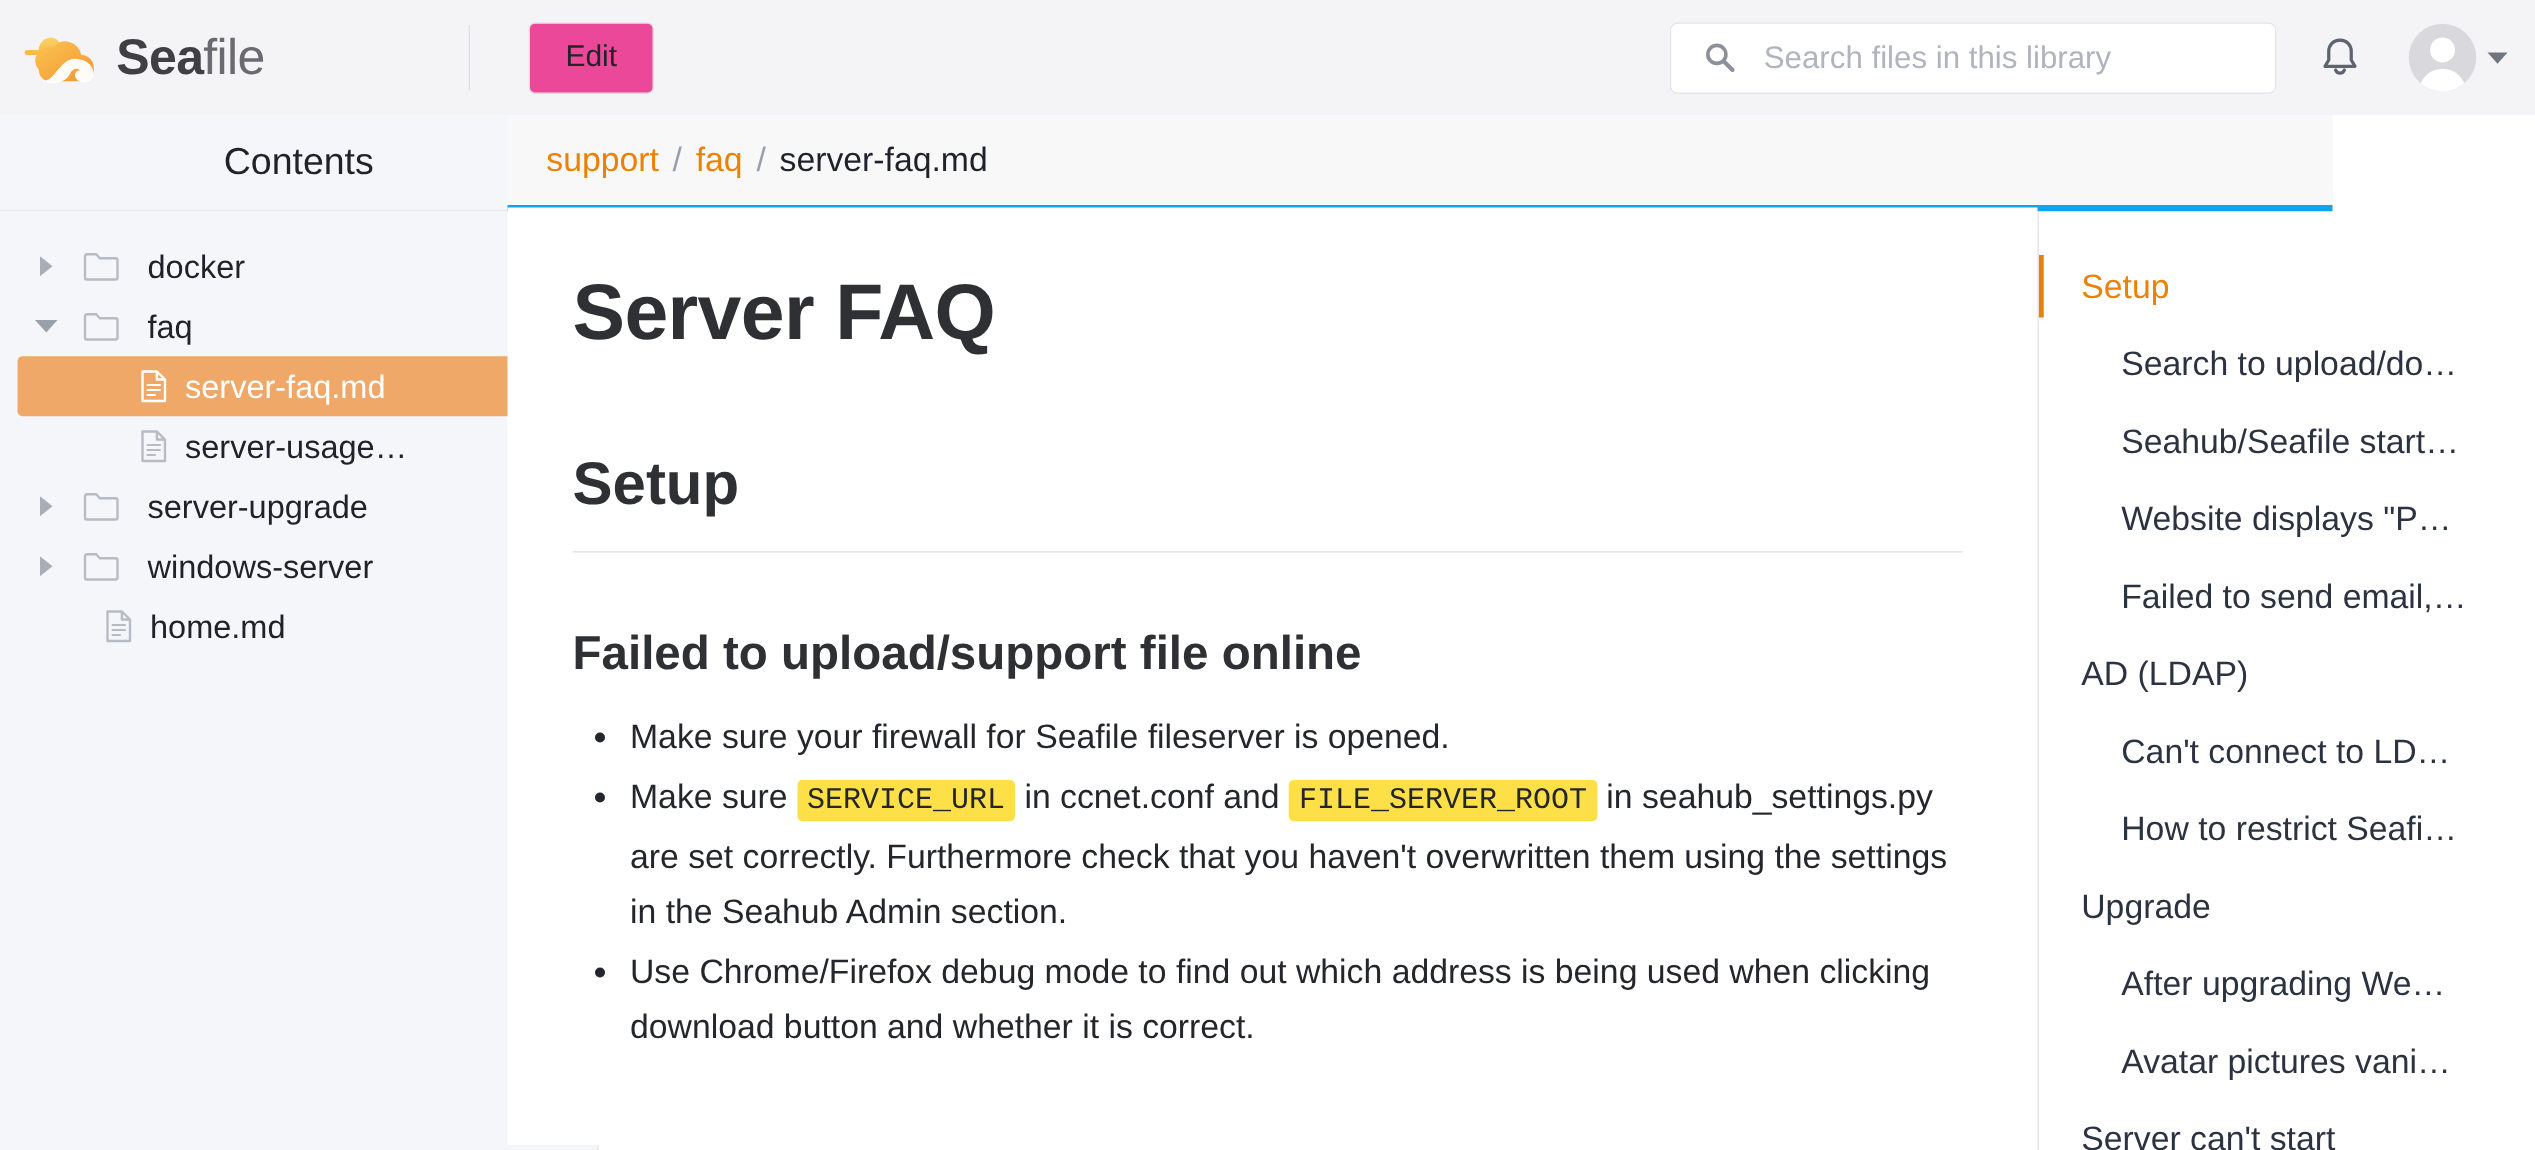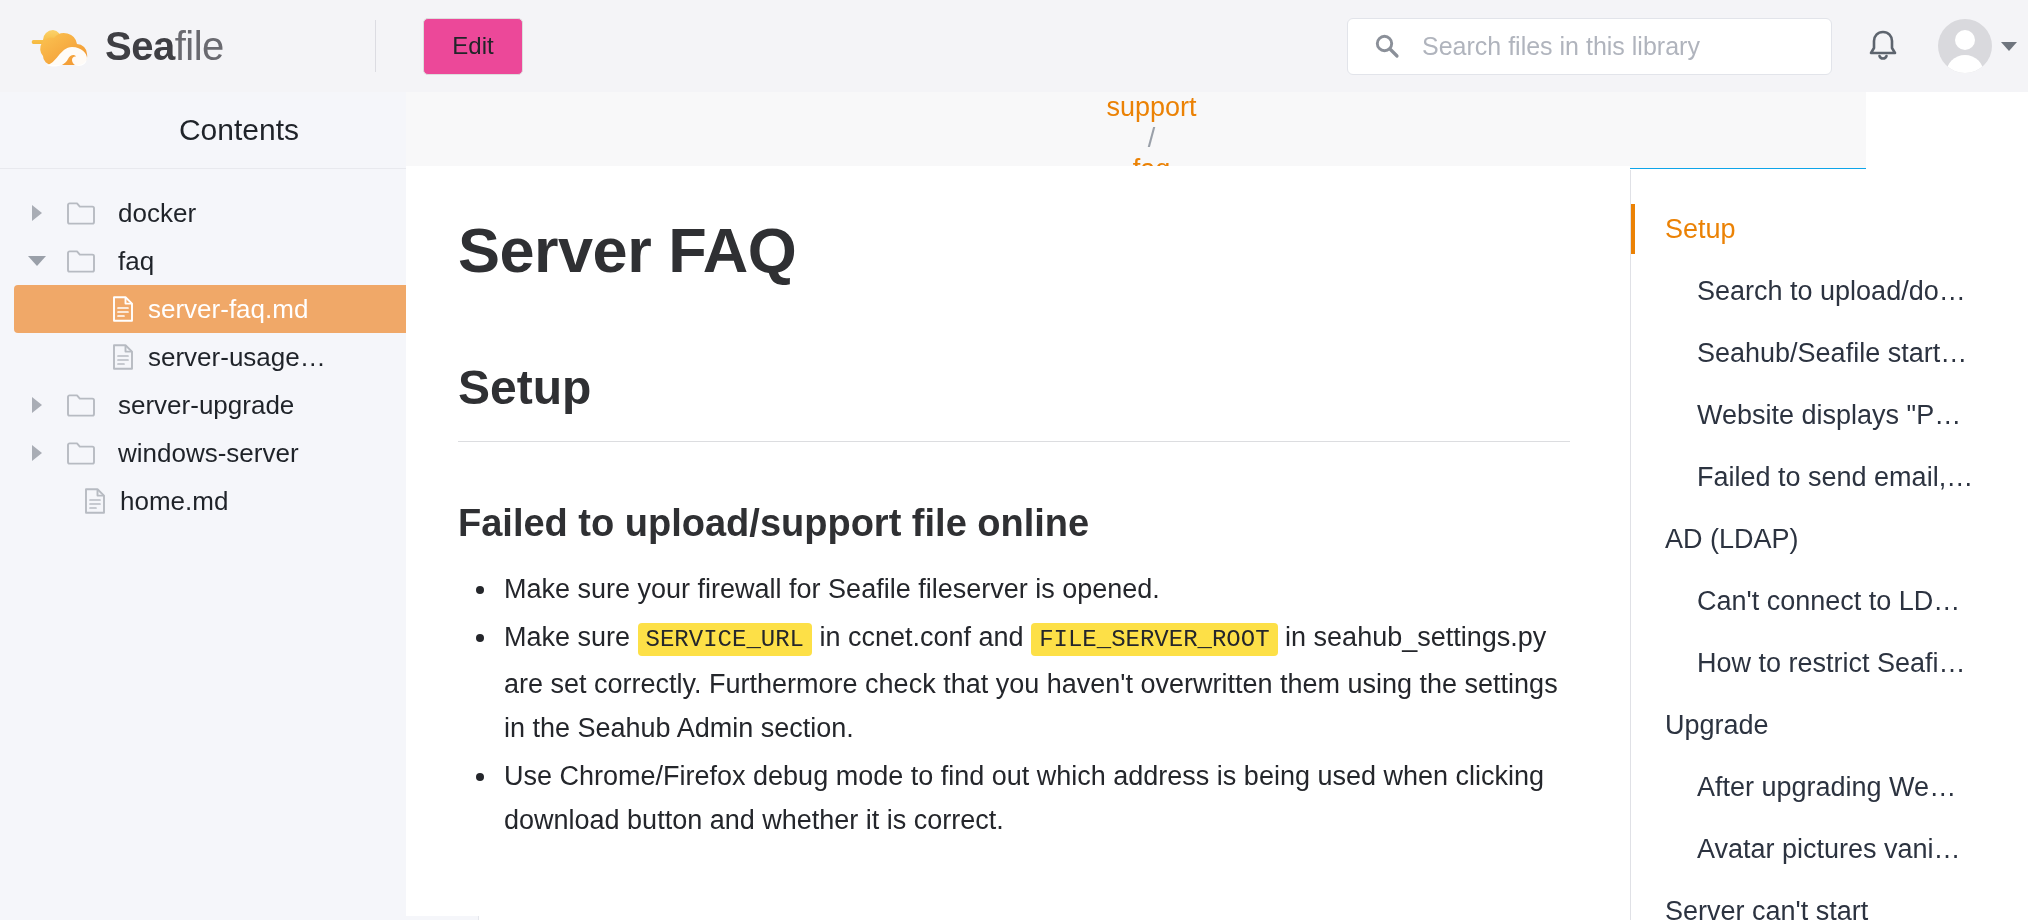--- a/index.html
+++ b/index.html
@@ -14,21 +14,21 @@
 
   
   .header {
     position: absolute; top: 0; left: 0;
     width: 2028px; height: 92px;
     background: #f4f4f7;
     display: flex; align-items: center;
   }
   .logo-wrap {
     display: flex; align-items: center;
-    padding-left: 30px;
+    padding-left: 18px;
     width: 375px;
     height: 92px;
   }
   .logo-mark { width: 66px; height: 46px; flex: none; }
   .logo-text {
     font-size: 40px;
     margin-left: 9px;
     letter-spacing: -0.5px;
     white-space: nowrap;
   }
@@ -50,21 +50,21 @@
     font-size: 24px;
     color: #212529;
     font-family: "Liberation Sans", sans-serif;
     cursor: pointer;
     display: flex; align-items: center; justify-content: center;
   }
 
   .header-right {
     margin-left: auto;
     display: flex; align-items: center;
-    padding-right: 11px;
+    padding-right: 22px;
   }
   .search-box {
     width: 485px; height: 57px;
     background: #ffffff;
     border: 1px solid #e2e4ea;
     border-radius: 6px;
     display: flex; align-items: center;
     padding-left: 26px;
   }
   .search-icon { width: 26px; height: 26px; flex: none; }
@@ -167,24 +167,23 @@
   }
   .indent-1 { padding-left: 10px; gap: 12px; }
   .indent-2 { padding-left: 64px; }
   .indent-file0 { padding-left: 36px; }
 
   
   .crumbbar {
     position: absolute; top: 92px; left: 406px;
     width: 1460px; height: 77px;
     background: #f8f8f9;
-    border-bottom: 1px solid #0ea5e9;
+    border-bottom: 5px solid #0ea5e9;
     display: flex; align-items: center;
     padding-left: 31px;
-    flex-direction: column;
   }
   .crumb-link {
     font-size: 27px;
     color: #eb8205;
     white-space: nowrap;
     cursor: pointer;
   }
   .crumb-sep {
     font-size: 27px;
     color: #9aa0a9;

